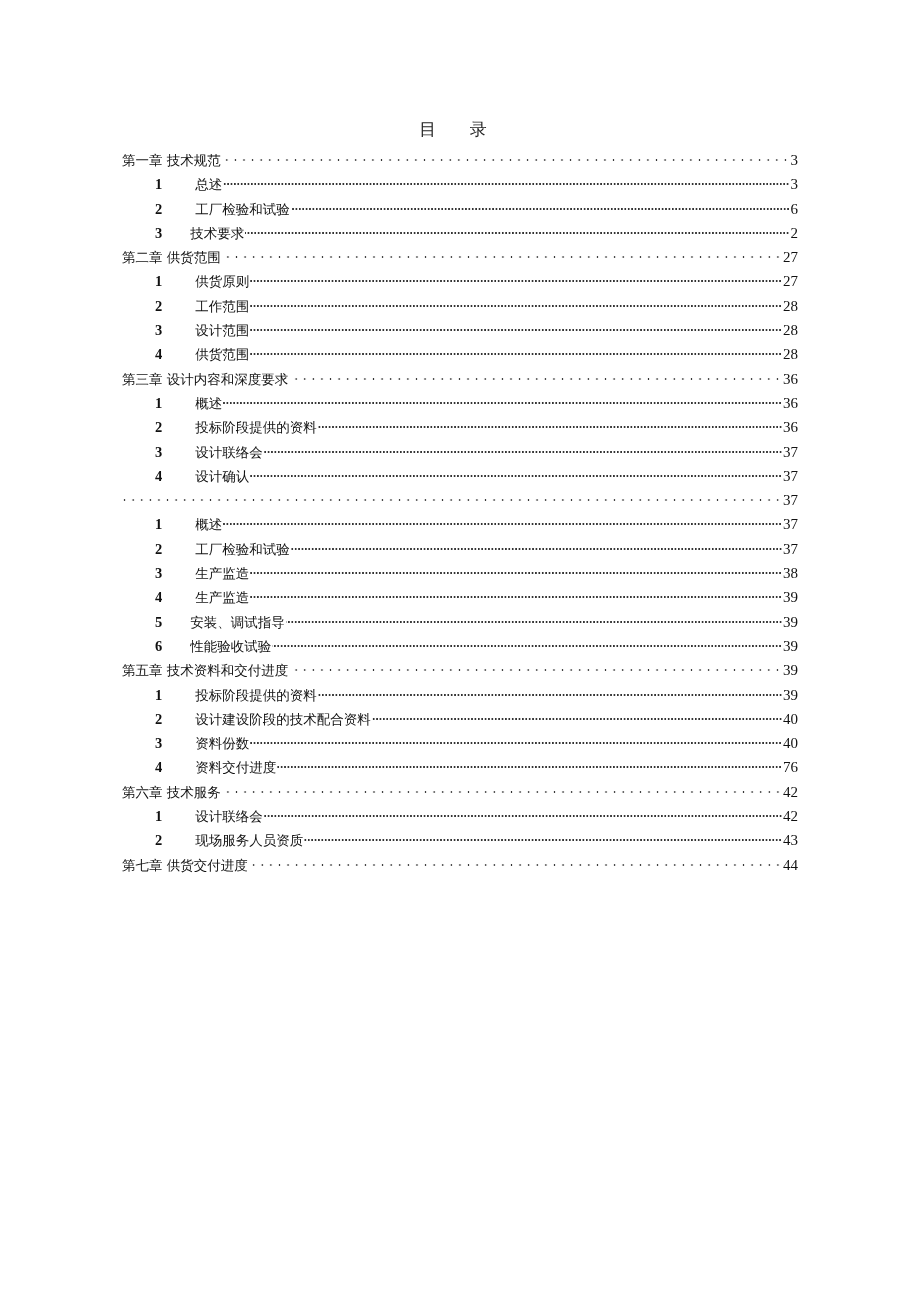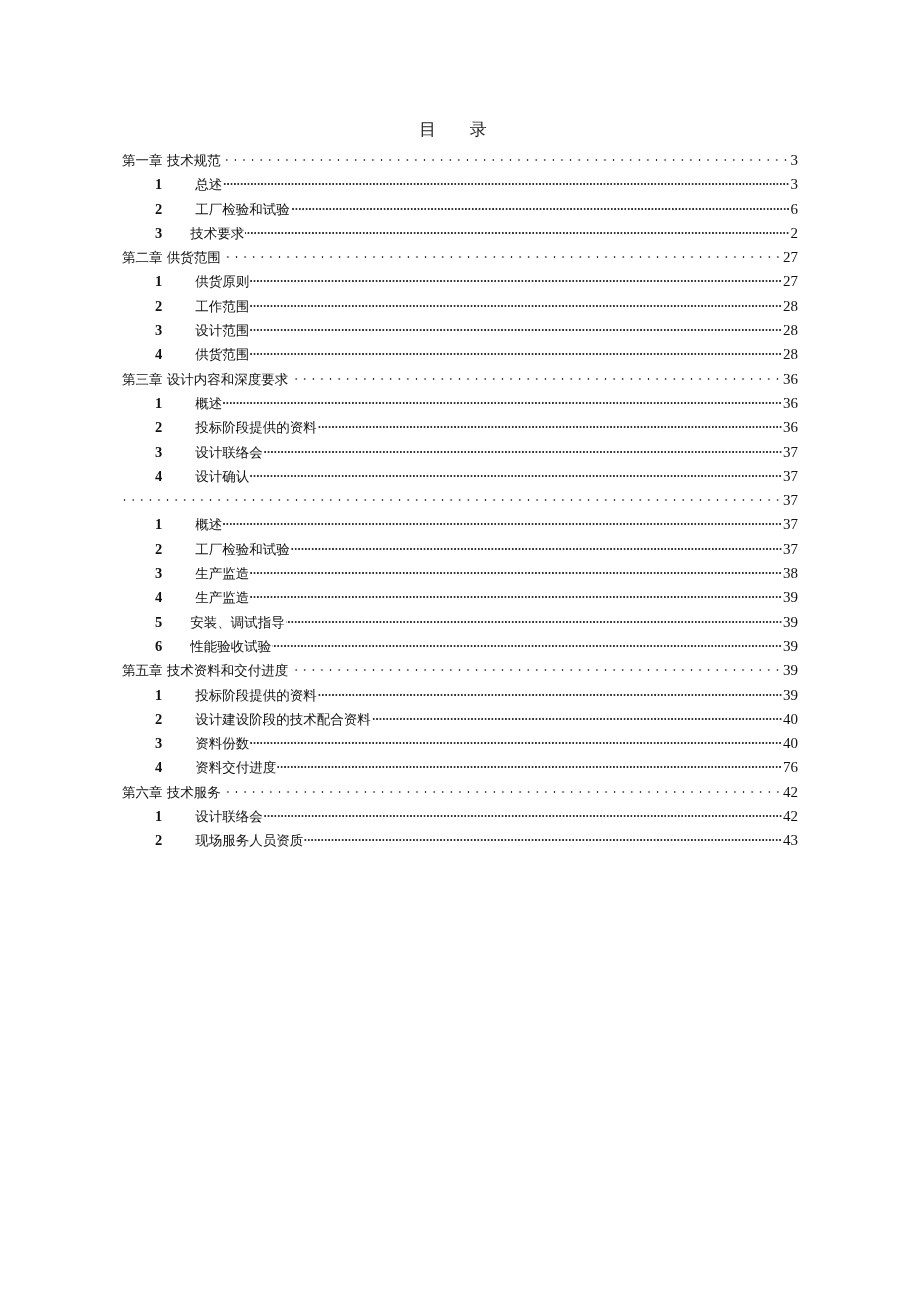--- a/index.html
+++ b/index.html
@@ -275,15 +275,20 @@
         <span class="label">设计联络会</span>
         <span class="leader"></span>
         <span class="page-num">42</span>
       </div>
       <div class="toc-row sub">
         <span class="num">2</span>
         <span class="label">现场服务人员资质</span>
         <span class="leader"></span>
         <span class="page-num">43</span>
       </div>
+      <div class="toc-row chapter">
+        <span class="label">第七章  供货交付进度</span>
+        <span class="leader"></span>
+        <span class="page-num">44</span>
+      </div>
     </div>
 
 </div>
 
 </body></html>

